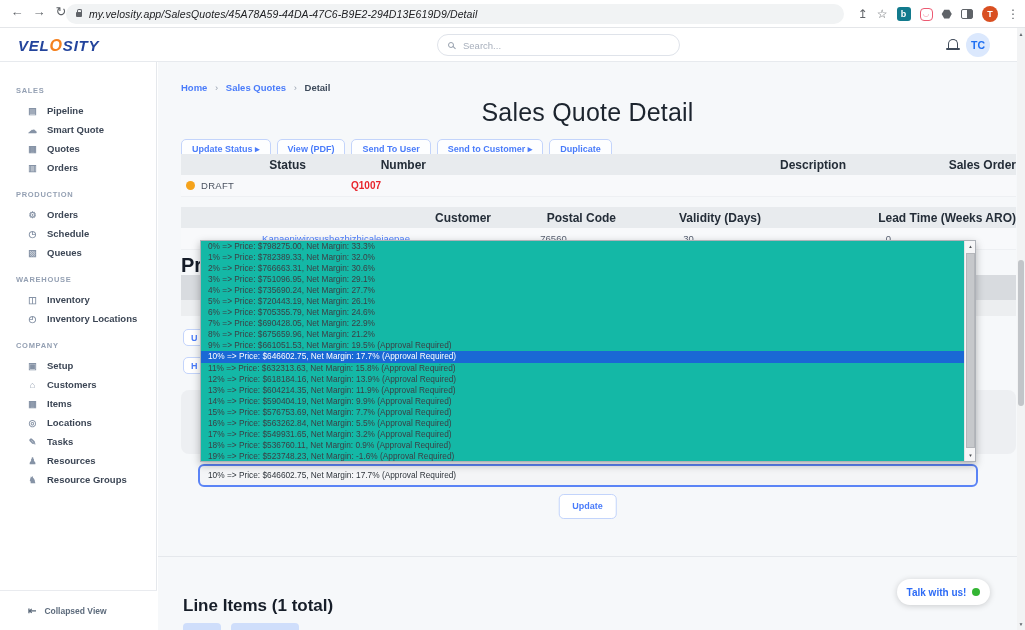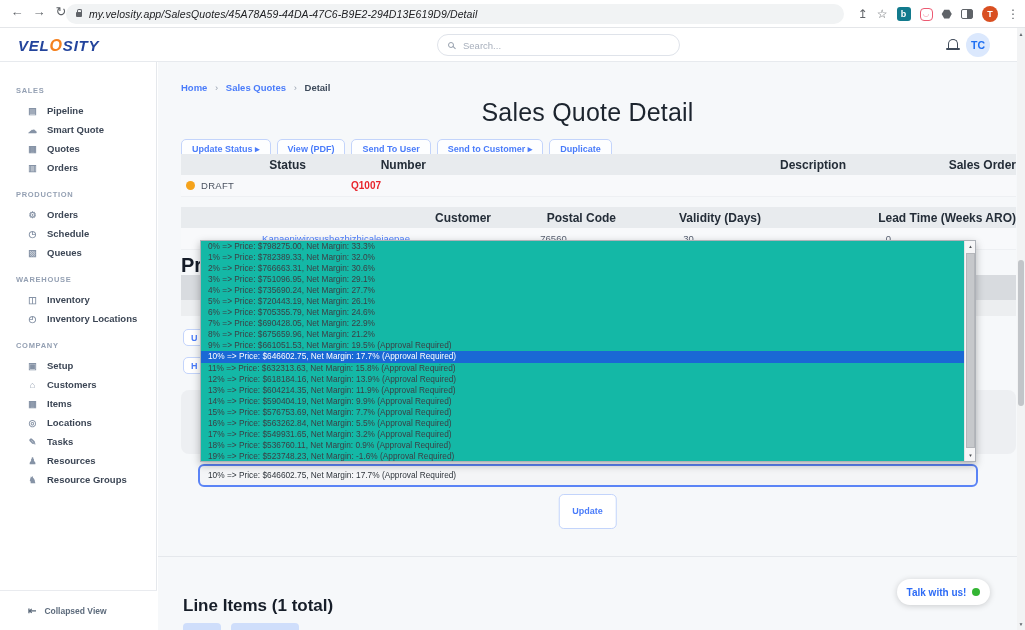--- a/index.html
+++ b/index.html
@@ -78,21 +78,21 @@
   
   .dd{position:absolute;left:42px;top:178px;width:776px;height:222px;background:#14b8a6;border:1px solid #aeb2b8;box-shadow:0 3px 8px rgba(0,0,0,.28);z-index:5;overflow:hidden;}
   .dd-opt{height:11.05px;line-height:11.05px;font-size:8.3px;color:#3b4046;padding-left:7px;white-space:nowrap;cursor:default;}
   .dd-opt.selected{background:#1a68d5;color:#fff;}
   .dd-bar{position:absolute;right:0;top:0;width:11px;height:100%;background:#f6f6f7;border-left:1px solid #e4e4e6;z-index:6;}
   .dd-bar .ar{position:absolute;left:0;width:11px;font-size:4.5px;color:#4c4f54;text-align:center;}
   .dd-thumb{position:absolute;left:1px;top:12px;width:9px;height:195px;background:#c6c8cb;border:1px solid #b4b6ba;}
 
   
   .sel-field{position:absolute;left:40px;top:402px;width:780px;height:23px;background:#f4f5f7;border:2px solid #5b84f6;border-radius:6px;font-size:8.3px;color:#2e343b;line-height:19px;padding-left:8px;white-space:nowrap;overflow:hidden;}
-  .update-btn{position:absolute;left:50%;transform:translateX(-50%);top:432px;height:35px;padding:0 13px;background:#fff;border:1px solid #c3d4fb;border-radius:5px;color:#4a7cfa;font-size:9px;font-weight:700;line-height:19px;cursor:pointer;}
+  .update-btn{position:absolute;left:50%;transform:translateX(-50%);top:432px;height:25px;padding:0 13px;background:#fff;border:1px solid #c3d4fb;border-radius:5px;color:#4a7cfa;font-size:9px;font-weight:700;line-height:19px;cursor:pointer;}
   .divider{position:absolute;left:0;top:494px;width:859px;border-top:1px solid #e5e8ec;}
 
   .li-heading{position:absolute;left:25px;top:534px;font-size:17px;font-weight:700;color:#171e29;}
   .li-btn-frag{position:absolute;top:561px;height:7px;background:#cfdefb;border-radius:4px 4px 0 0;}
 
   
   .chat{position:absolute;left:897px;top:579px;width:93px;height:26px;background:#fff;border-radius:13px;box-shadow:0 1px 6px rgba(0,0,0,.18);display:flex;align-items:center;justify-content:center;gap:6px;z-index:9;cursor:pointer;}
   .chat-txt{font-size:10px;font-weight:700;color:#2e6cf6;}
   .chat-dot{width:8px;height:8px;border-radius:50%;background:#33b533;}
 </style>

